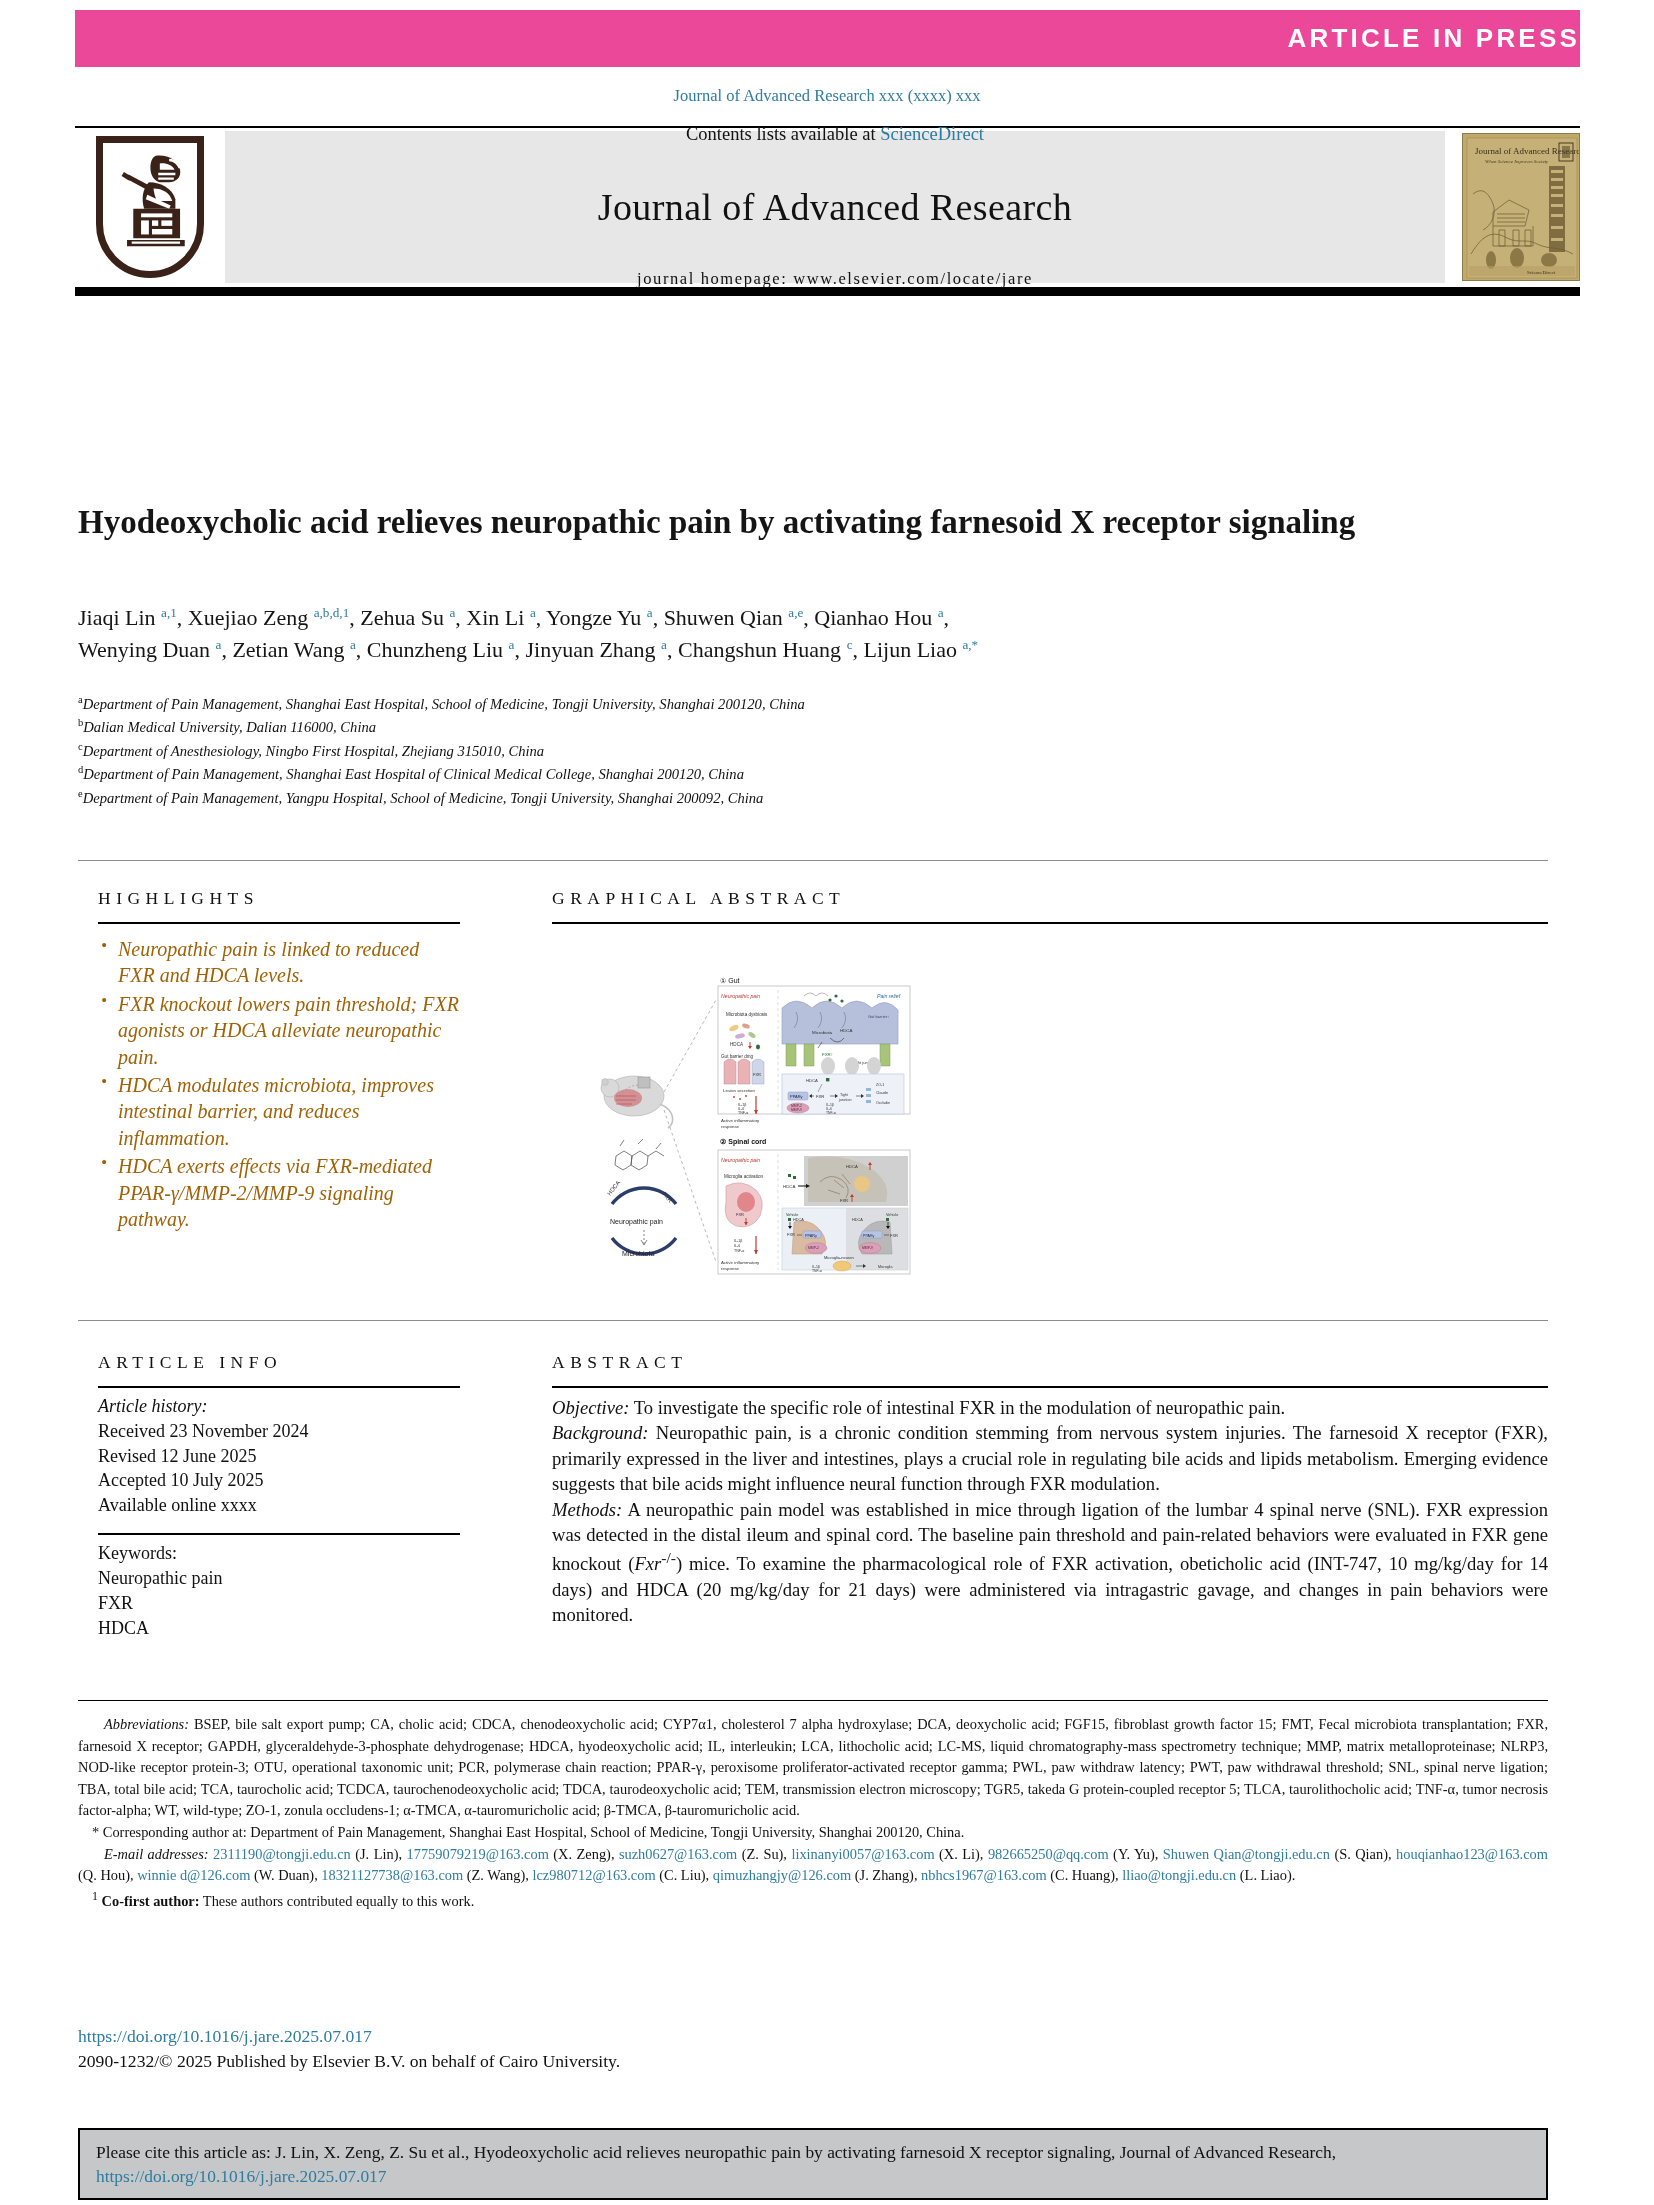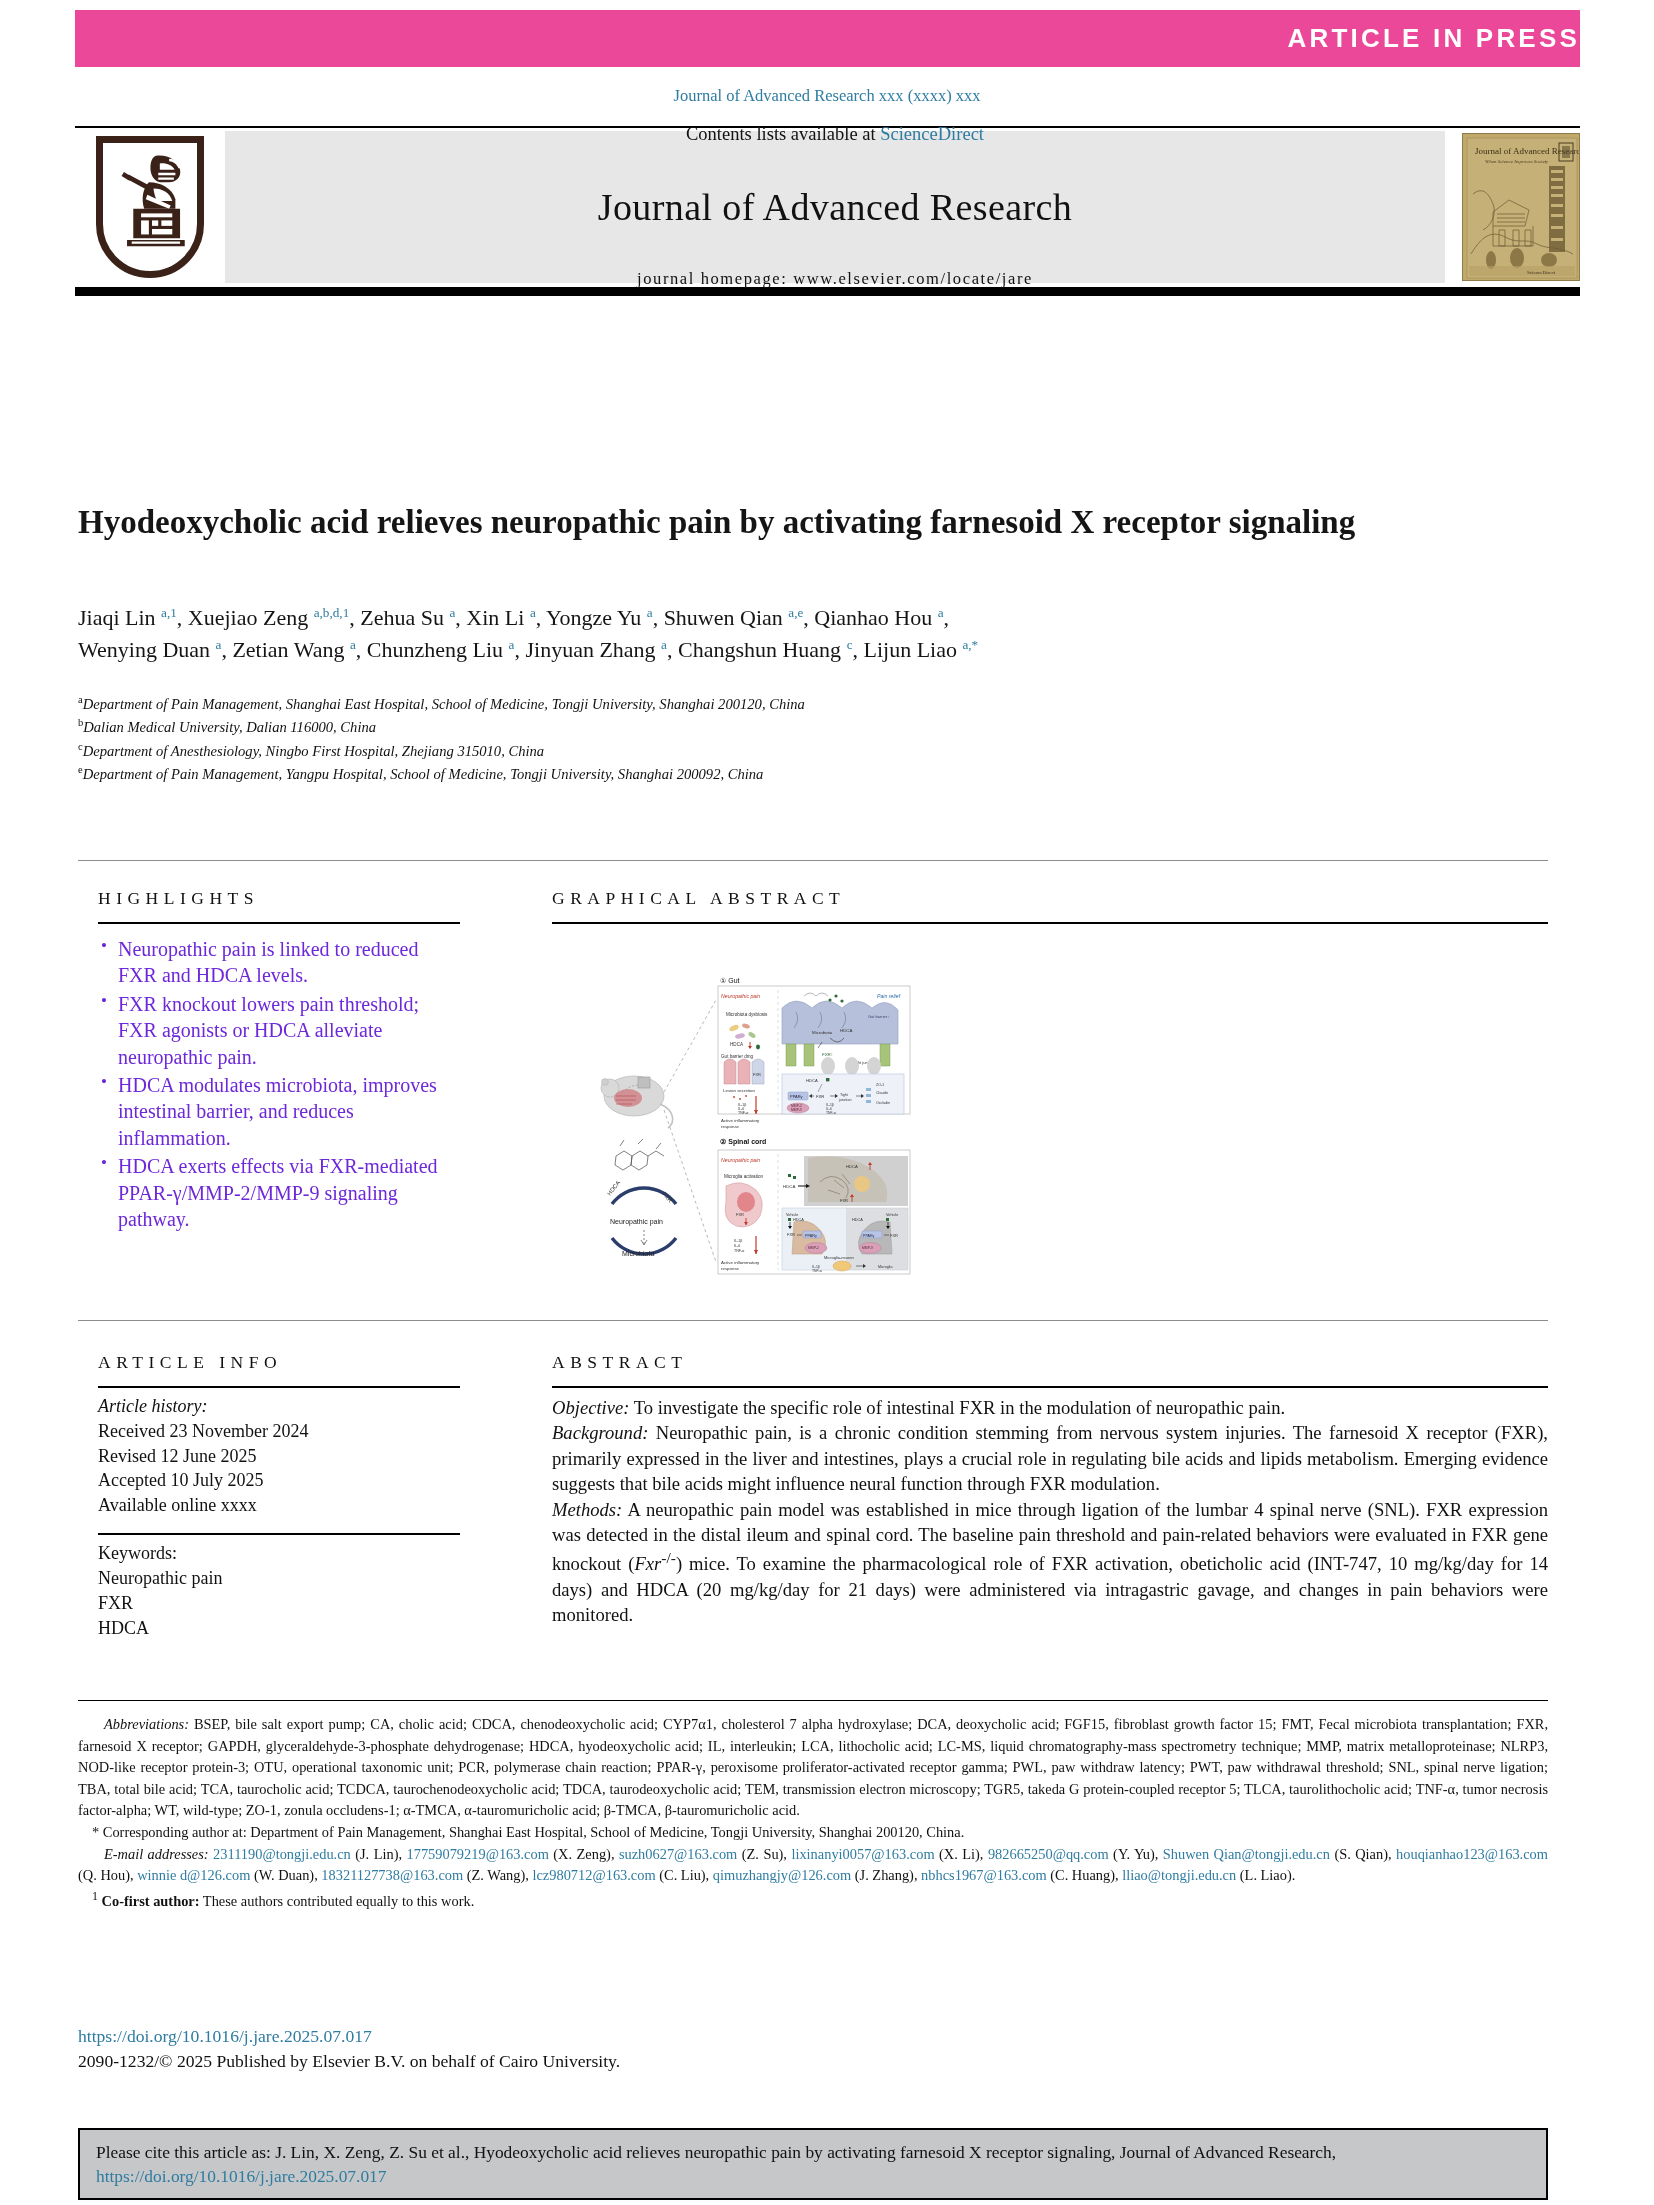--- a/index.html
+++ b/index.html
@@ -169,21 +169,22 @@
   }
   .hl-block { position: absolute; left: 98px; top: 888px; width: 362px; }
   .hl-rule { height: 2px; background: #000; margin-top: 13px; }
   .hl-list { margin: 12px 0 0 0; padding: 0; list-style: none; }
   .hl-list li {
     font-size: 20px;
     line-height: 1.32;
     margin-bottom: 2px;
     padding-left: 20px;
     position: relative;
-    color: #6d28d9;
+    color: #a16207;
+    font-style: italic;
   }
   .hl-list li:before {
     content: "\2022";
     position: absolute;
     left: 3px; top: -1px;
     font-size: 17px;
   }
 
   
   .ga-block { position: absolute; left: 552px; top: 888px; width: 996px; }
@@ -364,20 +365,21 @@
 
   <div class="authors">
     <div>Jiaqi Lin <sup>a,1</sup>, Xuejiao Zeng <sup>a,b,d,1</sup>, Zehua Su <sup>a</sup>, Xin Li <sup>a</sup>, Yongze Yu <sup>a</sup>, Shuwen Qian <sup>a,e</sup>, Qianhao Hou <sup>a</sup>,</div>
     <div>Wenying Duan <sup>a</sup>, Zetian Wang <sup>a</sup>, Chunzheng Liu <sup>a</sup>, Jinyuan Zhang <sup>a</sup>, Changshun Huang <sup>c</sup>, Lijun Liao <sup>a,*</sup></div>
   </div>
 
   <div class="affils">
     <div><sup>a</sup><span>Department of Pain Management, Shanghai East Hospital, School of Medicine, Tongji University, Shanghai 200120, China</span></div>
     <div><sup>b</sup><span>Dalian Medical University, Dalian 116000, China</span></div>
     <div><sup>c</sup><span>Department of Anesthesiology, Ningbo First Hospital, Zhejiang 315010, China</span></div>
+    <div><sup>d</sup><span>Department of Pain Management, Shanghai East Hospital of Clinical Medical College, Shanghai 200120, China</span></div>
     <div><sup>e</sup><span>Department of Pain Management, Yangpu Hospital, School of Medicine, Tongji University, Shanghai 200092, China</span></div>
   </div>
 
   <div class="div-rule" id="rule-1"></div>
   <div class="div-rule" id="rule-2"></div>
   <div class="div-rule" id="rule-3"></div>
 
   <div class="hl-block">
     <div class="sec-head">HIGHLIGHTS</div>
     <div class="hl-rule"></div>

